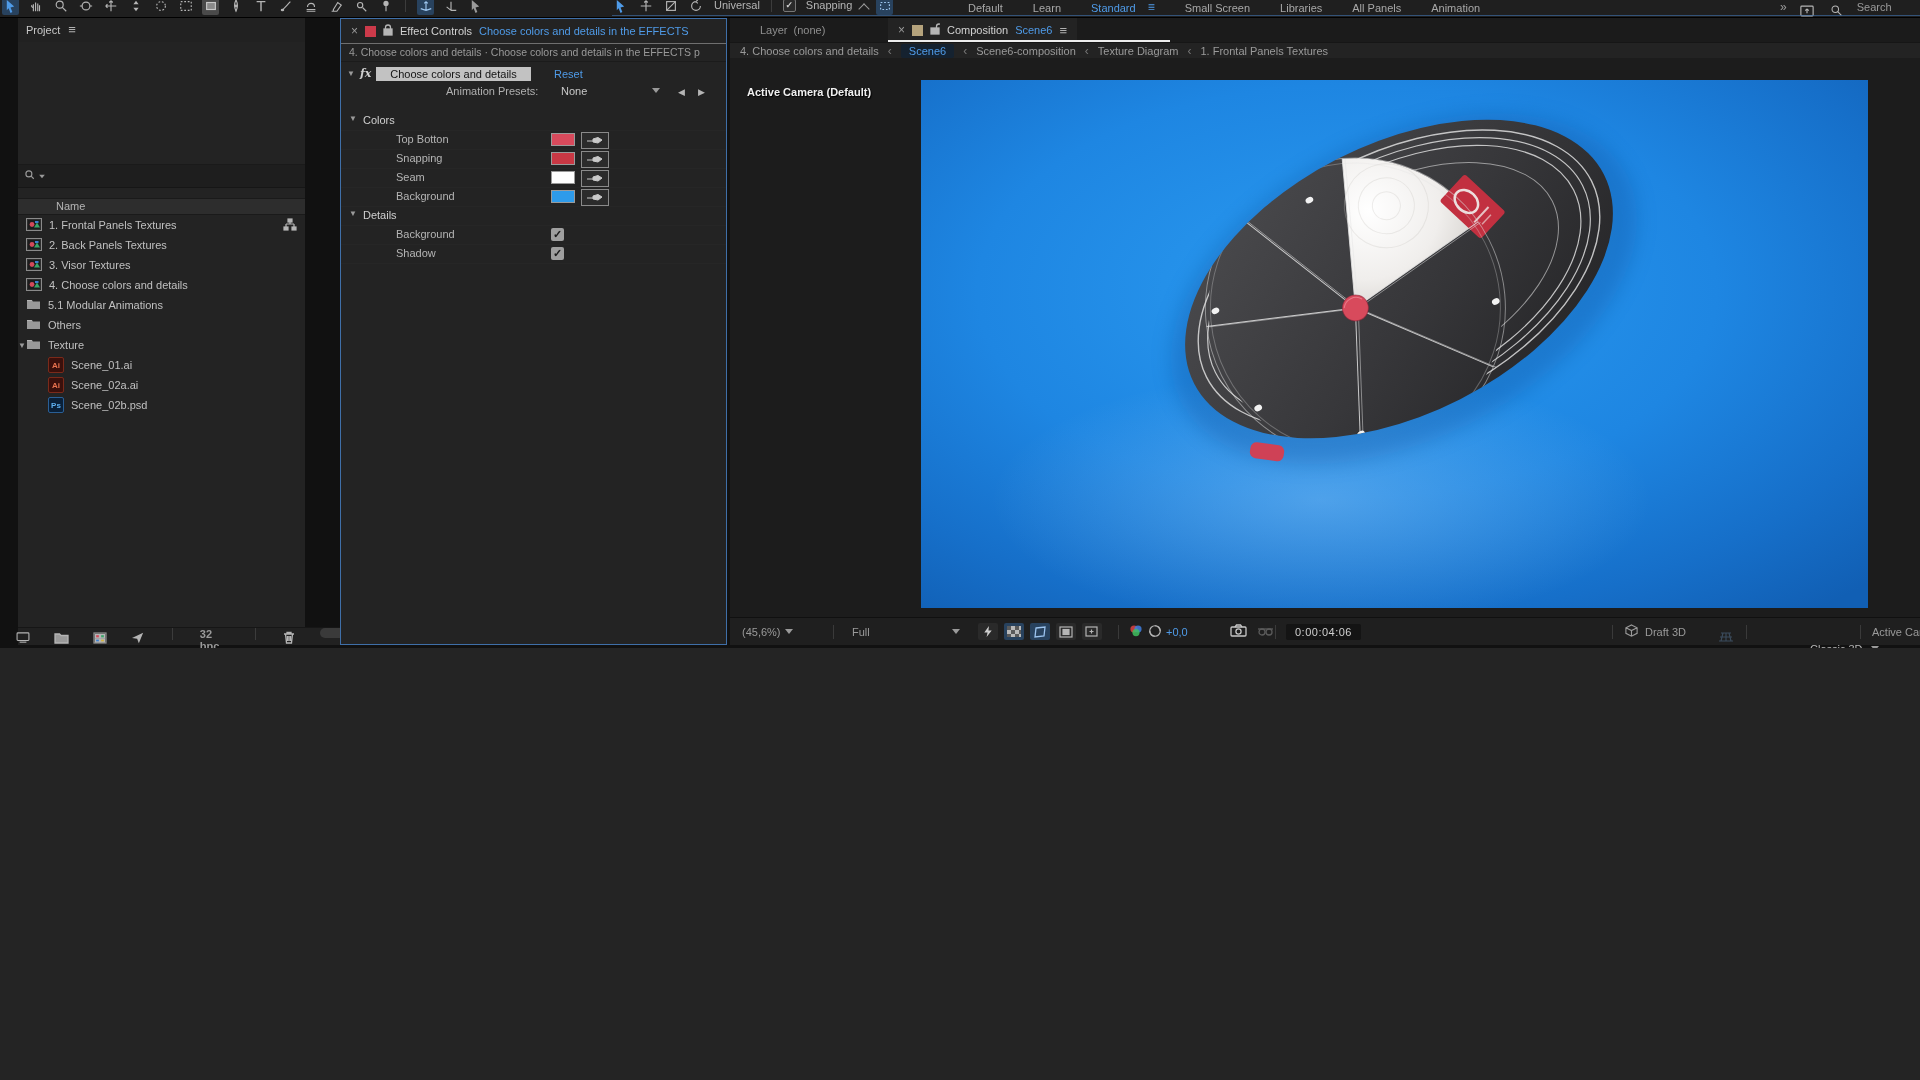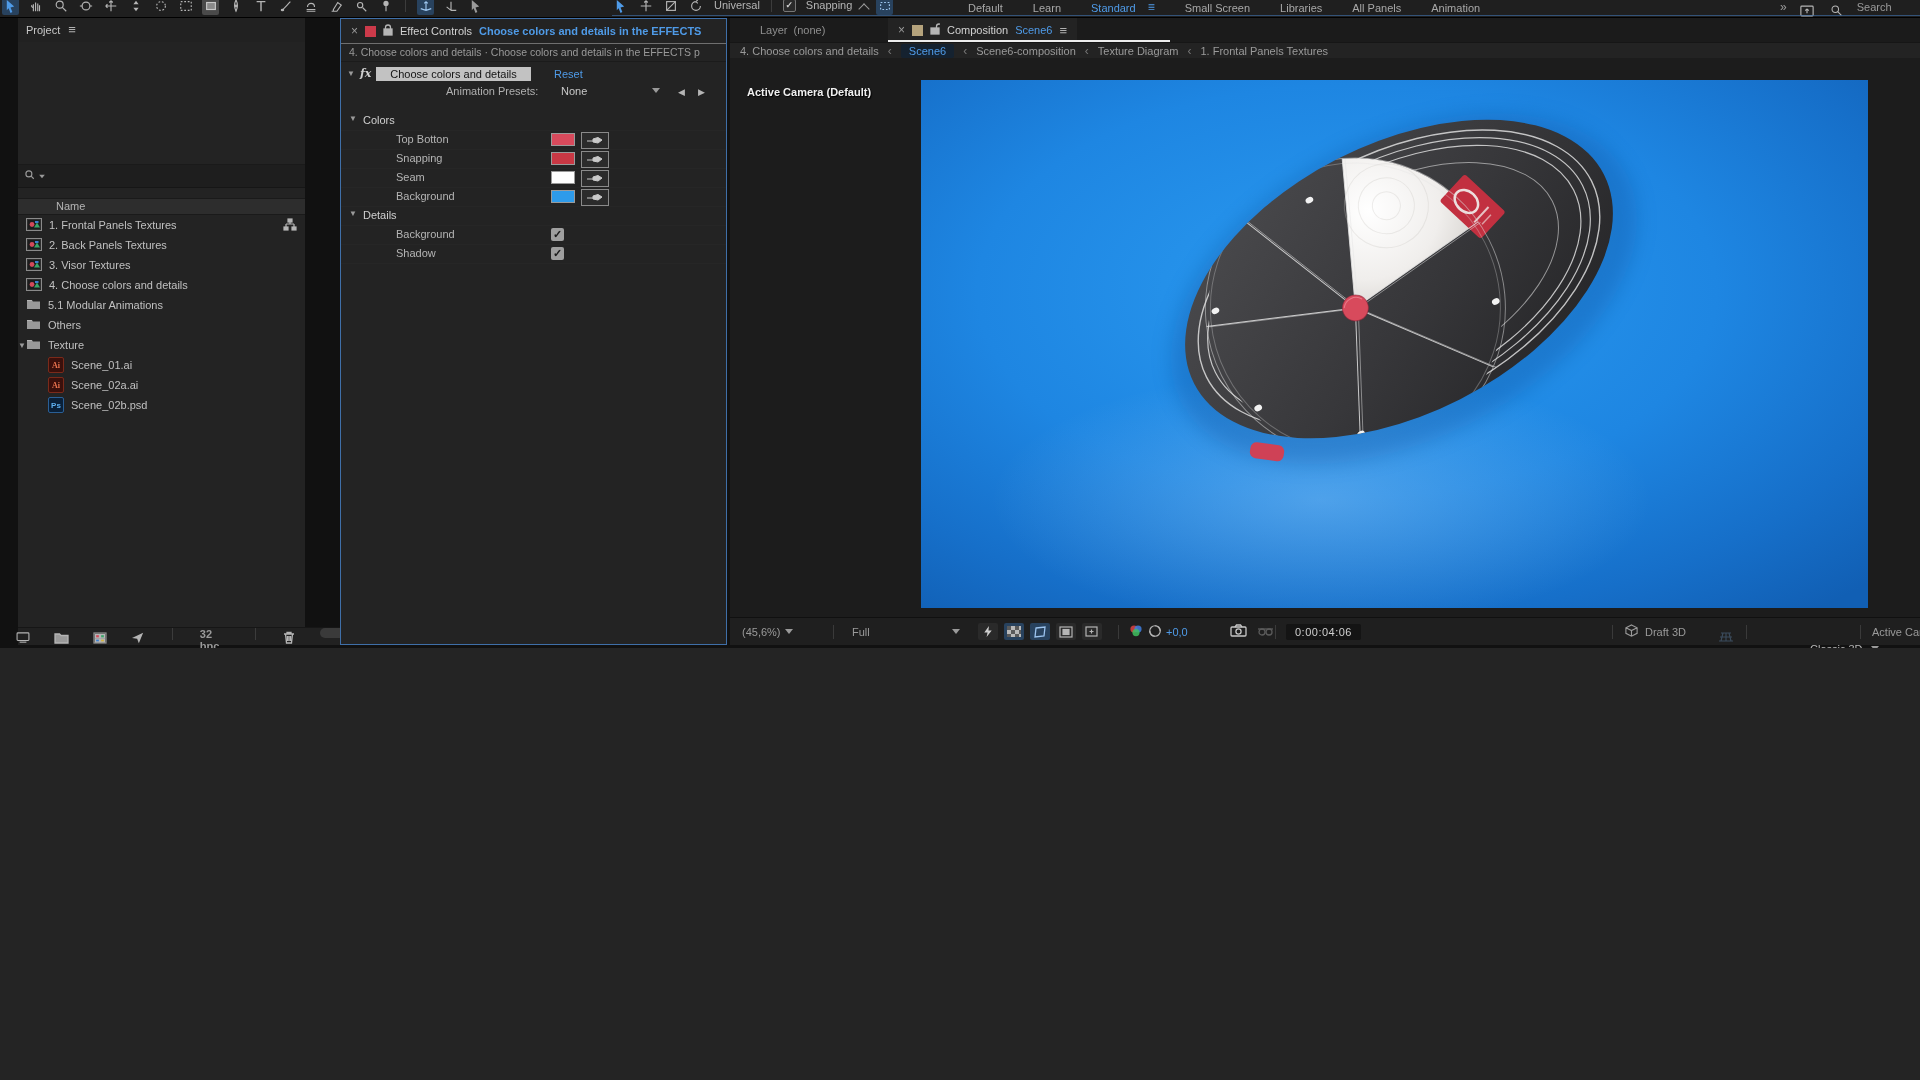--- a/index.html
+++ b/index.html
@@ -28,33 +28,33 @@
   
   #projectPanel{left:18px;top:18px;width:287px;height:627px;}
   .pp-head{height:24px;line-height:24px;display:flex;gap:8px;padding-left:8px;color:#c8c8c8;background:#212121;}
   .pp-menu{color:#b0b0b0;font-size:13px;}
   .pp-preview{height:122px;background:#232323;border-bottom:1px solid #1a1a1a;}
   .pp-search{height:22px;background:#1e1e1e;border-bottom:1px solid #161616;display:flex;align-items:center;padding-left:6px;gap:2px;}
   .pp-namebar{margin-top:10px;height:15px;background:#2d2d2d;line-height:15px;color:#b5b5b5;padding-left:38px;border-top:1px solid #1a1a1a;border-bottom:1px solid #1a1a1a;}
   .pitem{height:20px;display:flex;align-items:center;gap:7px;padding-left:8px;color:#c0c0c0;white-space:nowrap;position:relative;}
   .pitem.indent{padding-left:30px;}
   .fico{width:14px;height:14px;border-radius:2px;font-size:8px;font-weight:bold;display:flex;align-items:center;justify-content:center;flex:0 0 auto;}
-  .fico.ai{background:#3a100c;color:#e8734f;border:1px solid #7a2a1a;font-family:Liberation Serif, serif;}
+  .fico.ai{background:#3a100c;color:#e8734f;border:1px solid #7a2a1a;}
   .fico.ps{background:#0a2038;color:#5fb0f0;border:1px solid #2a5f96;}
   .twirl{position:absolute;left:0;color:#9a9a9a;font-size:8px;}
   .flowchart-r{position:absolute;right:8px;top:3px;}
   .pp-bottom{position:absolute;left:0;bottom:0;width:337px;height:17px;background:#212121;border-top:1px solid #161616;display:flex;align-items:flex-start;gap:24px;padding-left:2px;color:#9a9a9a;font-weight:bold;}
   .pill{width:46px;height:10px;border-radius:5px;background:#3a3a3a;}
   
   #effectsPanel{left:340px;top:18px;width:387px;height:627px;border:1px solid #3f6fa8;box-sizing:border-box;background:#232323;}
   .ec-tab{height:24px;display:flex;align-items:center;gap:7px;padding-left:10px;border-bottom:1px solid #6f6f6f;white-space:nowrap;overflow:hidden;}
   .ec-close{color:#9a9a9a;font-size:12px;}
   .sq{width:11px;height:11px;display:inline-block;}
   .ec-title{color:#d2d2d2;}
-  .ec-link{color:#4f9be8;font-weight:bold;}
+  .ec-link{color:#4f9be8;}
   .ec-sub{height:17px;line-height:17px;color:#999;padding-left:8px;font-size:10.5px;border-bottom:1px solid #1b1b1b;white-space:nowrap;overflow:hidden;}
   .ec-effectrow{height:19px;display:flex;align-items:center;gap:5px;padding-left:6px;margin-top:2px;}
   .fx-badge{font-style:italic;font-weight:bold;color:#cfcfcf;font-family:"DejaVu Serif",serif;font-size:11px;}
   .fx-name{background:#c2c2c2;color:#141414;padding:1px 14px;}
   .ec-reset{position:absolute;left:213px;color:#4f9be8;}
   .ec-presets{height:17px;position:relative;margin-top:2px;color:#b0b0b0;}
   .ec-presets .plabel{position:absolute;left:105px;}
   .ec-presets .pvalue{position:absolute;left:220px;color:#c8c8c8;}
   .ec-presets .pcaret{position:absolute;left:311px;top:3px;}
   .caret-down{display:inline-block;width:0;height:0;border-left:4px solid transparent;border-right:4px solid transparent;border-top:5px solid #9a9a9a;}

